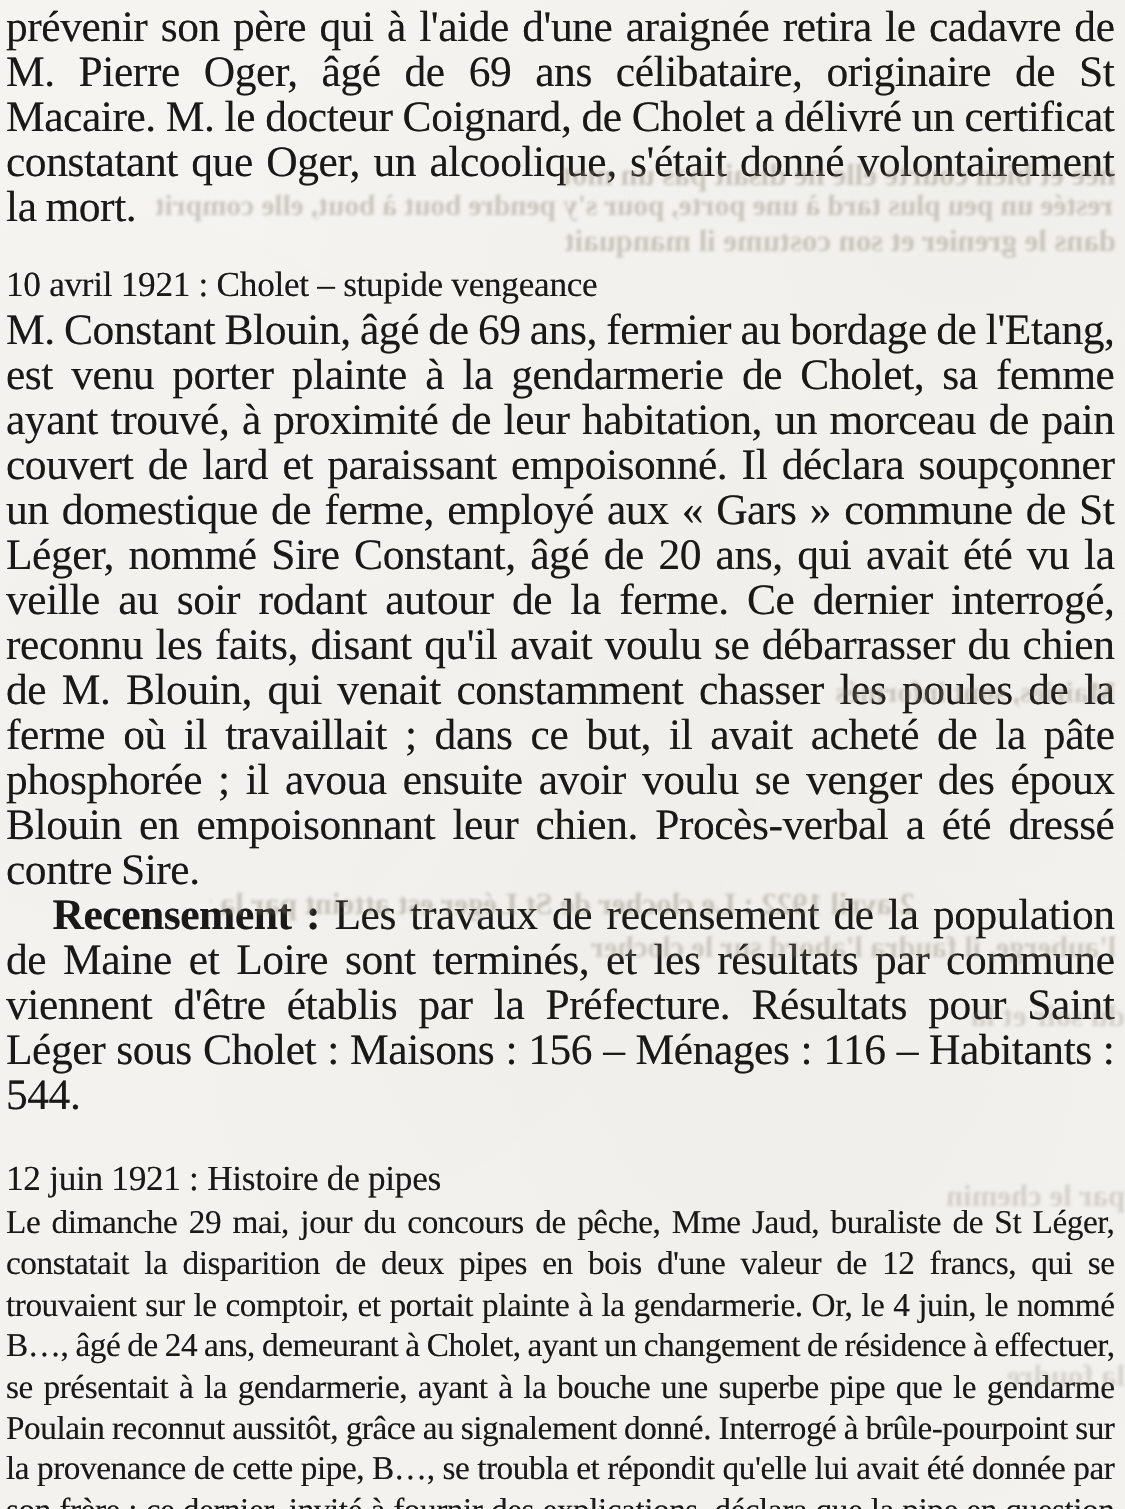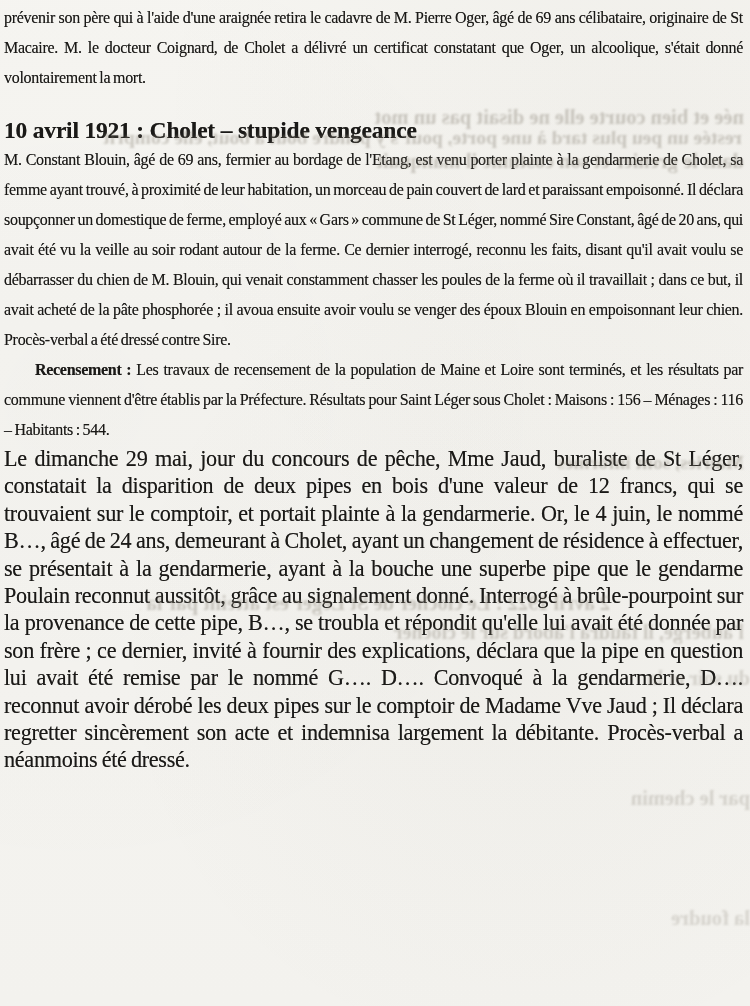--- a/index.html
+++ b/index.html
@@ -20,31 +20,31 @@
     color: #1a1917;
     background:
       radial-gradient(circle at 85% 12%, rgba(90,80,60,0.035), transparent 45%),
       radial-gradient(circle at 70% 65%, rgba(90,80,60,0.03), transparent 50%),
       radial-gradient(circle at 10% 40%, rgba(0,0,0,0.012), transparent 60%),
       linear-gradient(#f6f5f1, #f3f2ee);
   }
   .para {
     margin: 0;
     text-align: justify;
-    font-size: 16px;
+    font-size: 29px;
     line-height: 30px;
     letter-spacing: -0.3px;
     word-spacing: -1px;
     text-shadow: 0 0 0.4px rgba(25,23,20,0.55);
   }
   .para .lead { font-weight: bold; margin-left: 31px; }
   .head {
     margin: 22px 0 0 0;
     font-size: 23.5px;
-    font-weight: bold;
+    font-weight: normal;
     line-height: 30px;
     letter-spacing: -0.2px;
     text-shadow: 0 0 0.4px rgba(25,23,20,0.6);
   }
   .head.h2x { margin-top: 26px; }
   .para.pipes {
     line-height: 27.4px;
     font-size: 22.2px;
   }
   
@@ -87,16 +87,17 @@
   <div class="ghost g9">la foudre</div>
 
   <p class="para">prévenir son père qui à l'aide d'une araignée retira le cadavre de M. Pierre Oger, âgé de 69 ans célibataire, originaire de St Macaire. M. le docteur Coignard, de Cholet a délivré un certificat constatant que Oger, un alcoolique, s'était donné volontairement la mort.</p>
 
   <h2 class="head">10 avril 1921 : Cholet – stupide vengeance</h2>
 
   <p class="para">M. Constant Blouin, âgé de 69 ans, fermier au bordage de l'Etang, est venu porter plainte à la gendarmerie de Cholet, sa femme ayant trouvé, à proximité de leur habitation, un morceau de pain couvert de lard et paraissant empoisonné. Il déclara soupçonner un domestique de ferme, employé aux « Gars » commune de St Léger, nommé Sire Constant, âgé de 20 ans, qui avait été vu la veille au soir rodant autour de la ferme. Ce dernier interrogé, reconnu les faits, disant qu'il avait voulu se débarrasser du chien de M. Blouin, qui venait constamment chasser les poules de la ferme où il travaillait ; dans ce but, il avait acheté de la pâte phosphorée ; il avoua ensuite avoir voulu se venger des époux Blouin en empoisonnant leur chien. Procès-verbal a été dressé contre Sire.</p>
 
   <p class="para"><span class="lead">Recensement :</span><span> Les travaux de recensement de la population de Maine et Loire sont terminés, et les résultats par commune viennent d'être établis par la Préfecture. Résultats pour Saint Léger sous Cholet : Maisons : 156 – Ménages : 116 – Habitants : 544.</span></p>
 
+  <h2 class="head h2x">12 juin 1921 : Histoire de pipes</h2>
 
   <p class="para pipes">Le dimanche 29 mai, jour du concours de pêche, Mme Jaud, buraliste de St Léger, constatait la disparition de deux pipes en bois d'une valeur de 12 francs, qui se trouvaient sur le comptoir, et portait plainte à la gendarmerie. Or, le 4 juin, le nommé B…, âgé de 24 ans, demeurant à Cholet, ayant un changement de résidence à effectuer, se présentait à la gendarmerie, ayant à la bouche une superbe pipe que le gendarme Poulain reconnut aussitôt, grâce au signalement donné. Interrogé à brûle-pourpoint sur la provenance de cette pipe, B…, se troubla et répondit qu'elle lui avait été donnée par son frère ; ce dernier, invité à fournir des explications, déclara que la pipe en question lui avait été remise par le nommé G…. D…. Convoqué à la gendarmerie, D…. reconnut avoir dérobé les deux pipes sur le comptoir de Madame Vve Jaud ; Il déclara regretter sincèrement son acte et indemnisa largement la débitante. Procès-verbal a néanmoins été dressé.</p>
 
 </div>
 
 </body></html>

